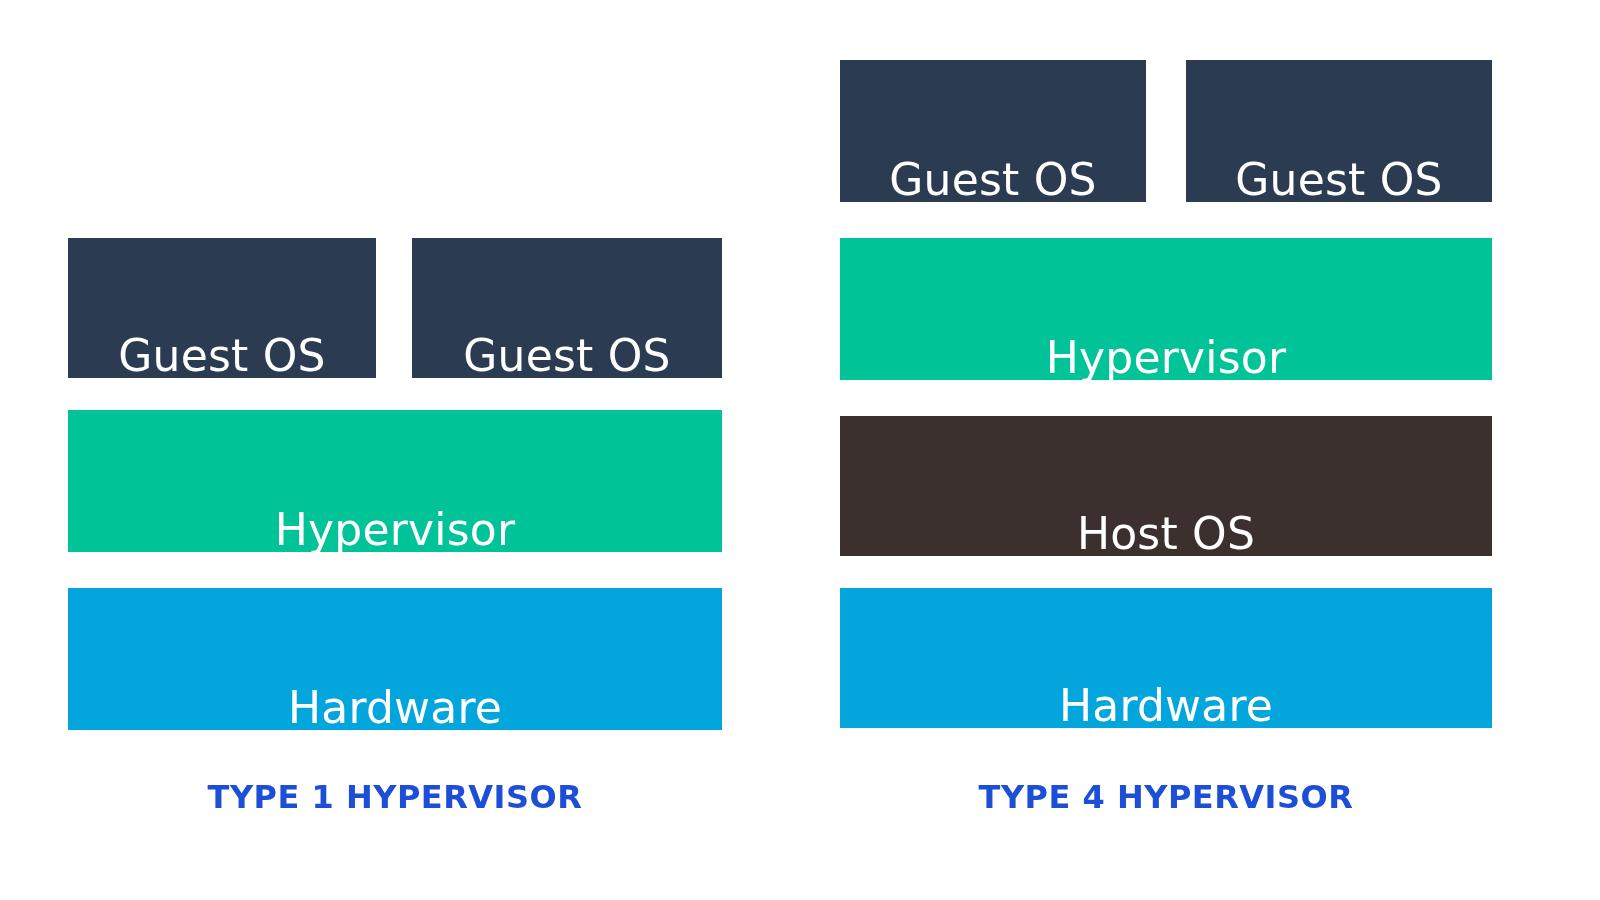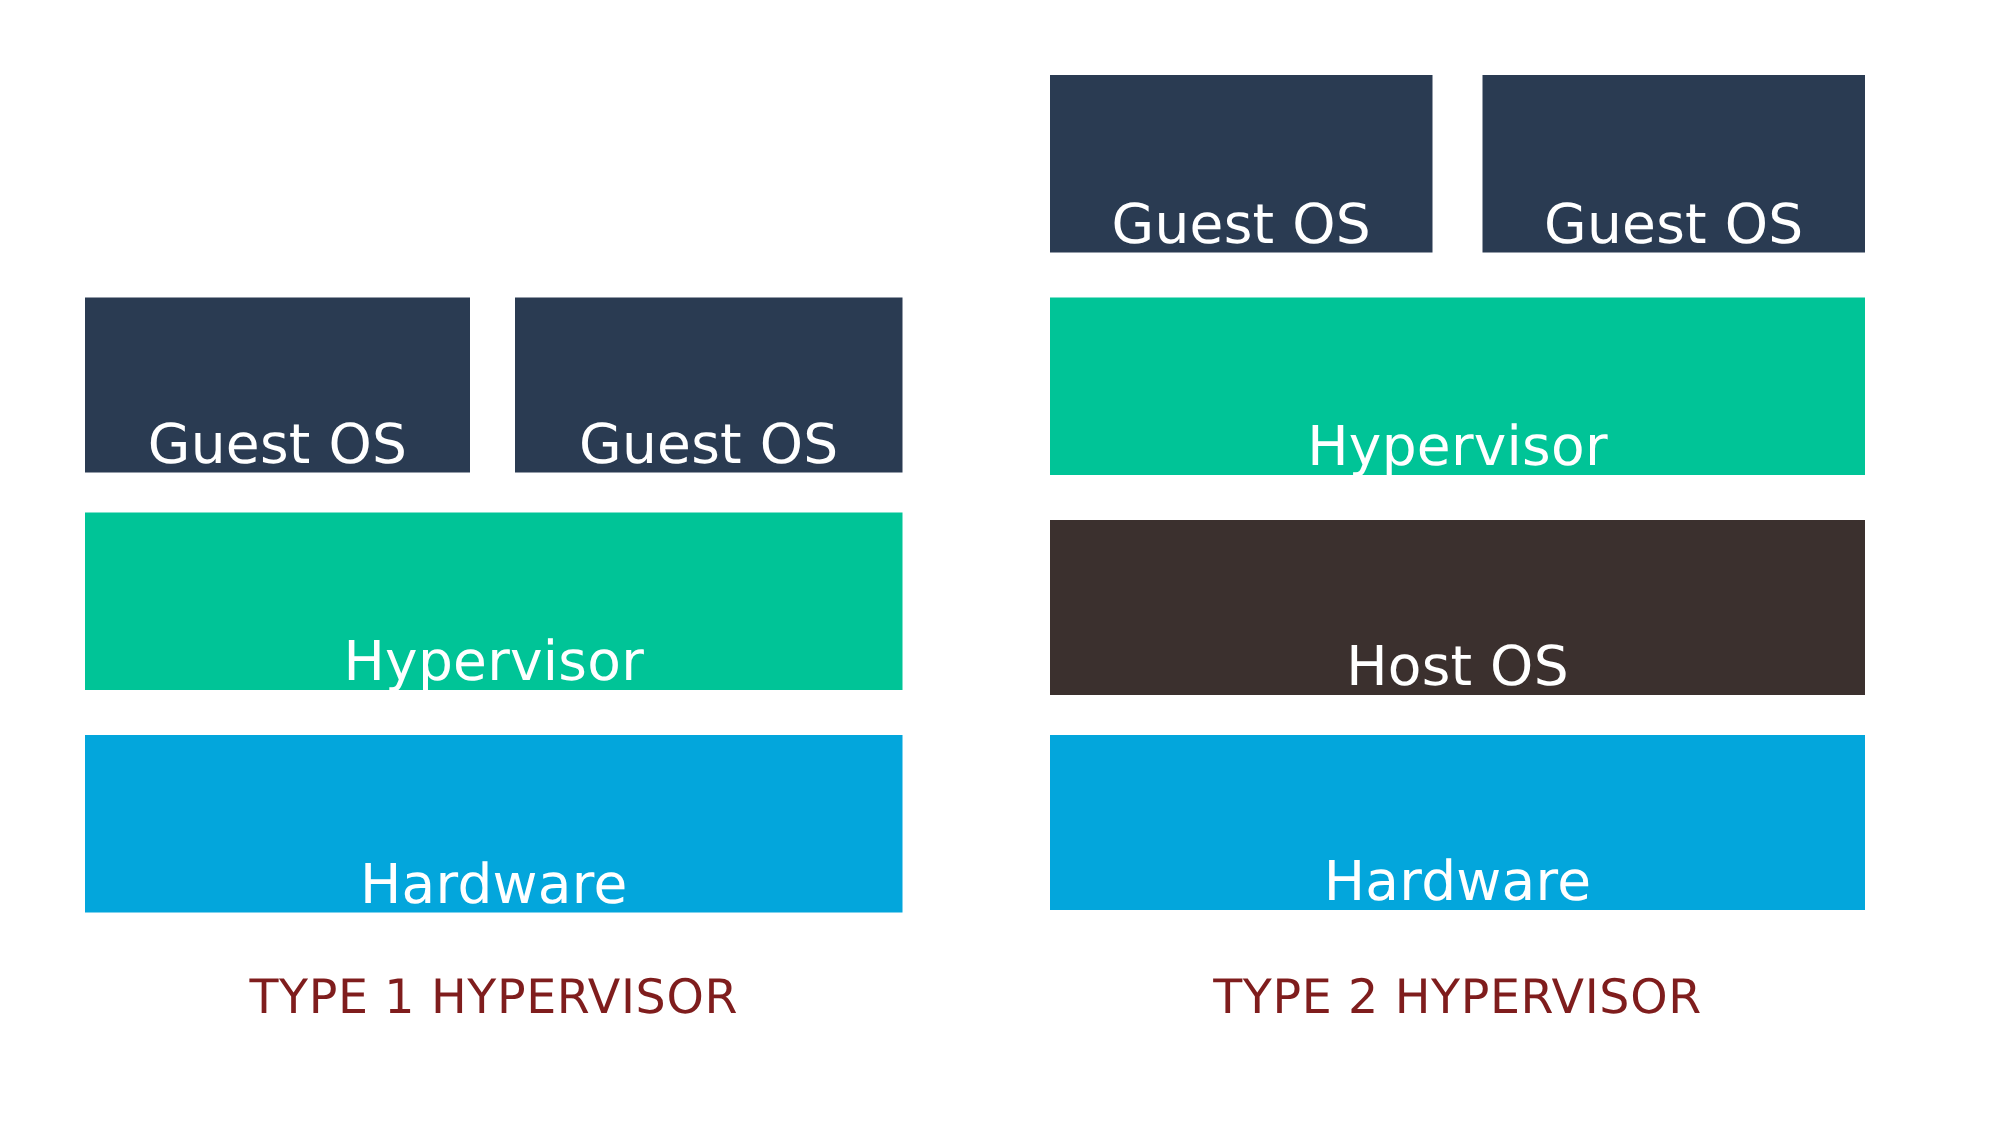--- a/index.html
+++ b/index.html
@@ -38,24 +38,24 @@
     color: #ffffff;
     font-size: 44px;
     font-weight: 400;
     line-height: 1;
   }
   .caption {
     position: absolute;
     display: flex;
     align-items: center;
     justify-content: center;
-    color: #7f1d1d;
+    color: #1d4ed8;
     font-family: "DejaVu Sans", "Liberation Sans", sans-serif;
-    font-weight: 400;
-    font-size: 38px;
+    font-weight: 700;
+    font-size: 32px;
     letter-spacing: 0.5px;
     line-height: 1;
     white-space: nowrap;
   }
 
   
   #l-guest-1 { left: 68px;  top: 238px; width: 308px; height: 140px; }
   #l-guest-2 { left: 412px; top: 238px; width: 310px; height: 140px; }
   #l-hypervisor { left: 68px; top: 410px; width: 654px; height: 142px; }
   #l-hardware   { left: 68px; top: 588px; width: 654px; height: 142px; }
@@ -105,15 +105,15 @@
   </div>
 
   <div class="block" id="r-hostos" style="background:#3B302E;">
     <span class="block-label">Host OS</span>
   </div>
 
   <div class="block" id="r-hardware" style="background:#03A6DC;">
     <span class="block-label">Hardware</span>
   </div>
 
-  <div class="caption" id="r-caption">TYPE 2 HYPERVISOR</div>
+  <div class="caption" id="r-caption">TYPE 4 HYPERVISOR</div>
 
 </div>
 
 </body></html>

